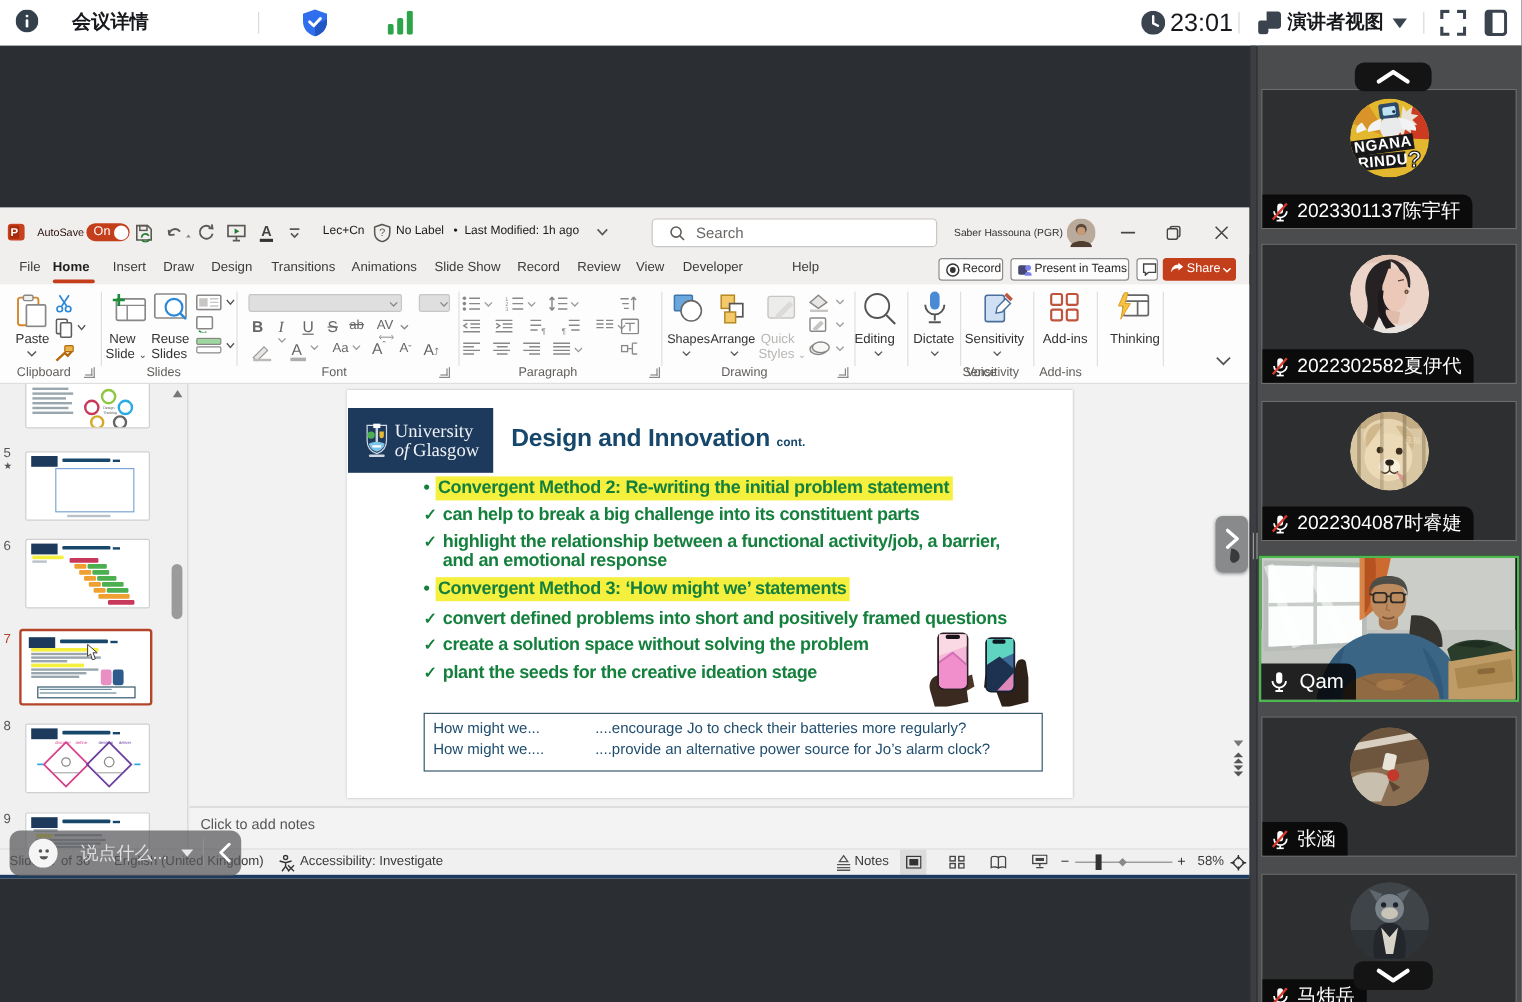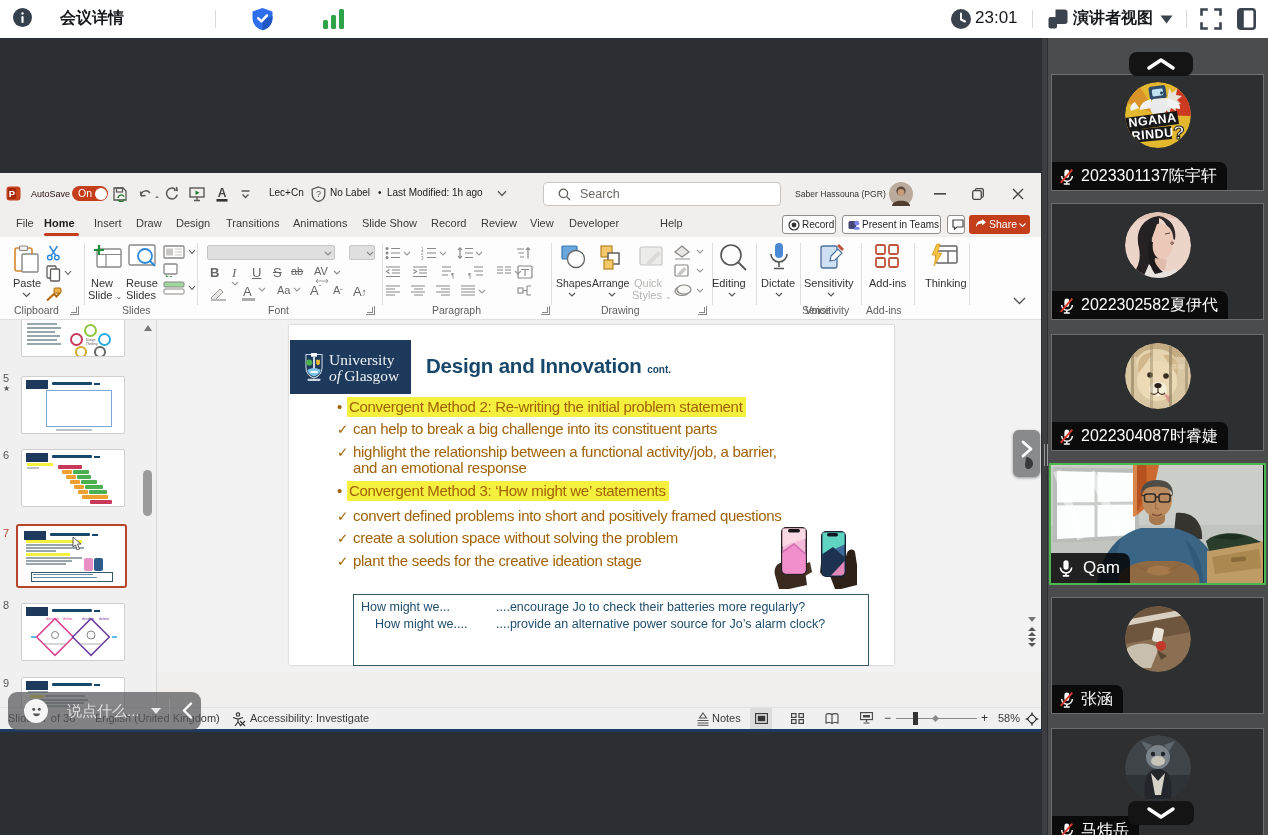--- a/index.html
+++ b/index.html
@@ -31,21 +31,21 @@
 
   
   #slide { position:absolute; left:131px; top:5px; width:605px; height:340px; background:#fff; box-shadow:0 0 2px rgba(0,0,0,.25); }
 
   .thumb { position:absolute; width:104px; height:58px; background:#fff; border:1px solid #cfcfcf; border-radius:2px; overflow:hidden; }
   .tnum { position:absolute; left:3px; font-size:11px; color:#555; }
   .mlogo { position:absolute; left:4px; top:3px; width:22px; height:9px; background:#1d3a5c; }
   .mtitle { position:absolute; left:30px; top:5px; width:40px; height:3px; background:#17486b; border-radius:1px; }
   .mtitle:after { content:""; position:absolute; left:42px; top:1px; width:6px; height:2px; background:#17486b; }
 
-  .sline { position:absolute; left:48px; font-size:15px; letter-spacing:-0.3px; color:#a16207; white-space:nowrap; }
+  .sline { position:absolute; left:64px; font-size:15px; letter-spacing:-0.3px; color:#15803d; white-space:nowrap;font-weight:bold; }
   .sline .bul { margin-right:5px; }
   .sline .chk { margin-right:5px; font-size:13.5px; }
   .sline .hl { background:#f5ef3d; padding:1px 3px 2px 2px; }
 
   
   #sidebar { position:absolute; left:1048px; top:38px; width:220px; height:797px; background:#4a4c4e; overflow:hidden; }
   .tile { position:absolute; left:3px; width:213px; height:117px; background:#2e2f31; border:1px solid #6e6e6e; }
   .nameplate { position:absolute; left:0; bottom:0; background:rgba(5,5,5,.85); color:#fff; font-size:16px;
                display:flex; align-items:center; padding:0 10px 0 6px; height:28px; border-radius:0 8px 0 0; white-space:nowrap; }
   .micoff { width:17px; height:17px; margin-right:6px; flex:none; }
@@ -145,21 +145,21 @@
   <svg class="abs" style="left:323px;top:9px;" width="26" height="20" viewBox="0 0 26 20">
     <rect x="0" y="11" width="5" height="9" rx="1.5" fill="#2ea44a"></rect>
     <rect x="8" y="6" width="5" height="14" rx="1.5" fill="#2ea44a"></rect>
     <rect x="16" y="0" width="5" height="20" rx="1.5" fill="#2ea44a"></rect>
   </svg>
 
   <svg class="abs" style="left:951px;top:9px;" width="20" height="20" viewBox="0 0 20 20">
     <circle cx="10" cy="10" r="10" fill="#3a434e"></circle>
     <path d="M10 4.5 V10.5 L14 12.5" stroke="#fff" stroke-width="2" fill="none" stroke-linecap="round" stroke-linejoin="round"></path>
   </svg>
-  <span class="abs" style="left:975px;top:8px;font-size:17px;color:#16181c;">23:01</span>
+  <span class="abs" style="left:975px;top:8px;font-size:21px;color:#16181c;">23:01</span>
   <div class="abs" style="left:1032px;top:10px;width:1px;height:18px;background:#d9d9d9;"></div>
 
   <svg class="abs" style="left:1048px;top:9px;" width="20" height="20" viewBox="0 0 20 20">
     <path d="M7.5 0.5 H17 C18.3 0.5 19.5 1.7 19.5 3 V12.5 C19.5 13.8 18.3 15 17 15 H7.5 Z" fill="#3a434e"></path>
     <rect x="0.5" y="8" width="8.5" height="11.5" rx="2" fill="#3a434e"></rect>
   </svg>
   <span class="abs" style="left:1073px;top:8px;font-size:16px;font-weight:600;color:#16181c;">演讲者视图</span>
   <svg class="abs" style="left:1160px;top:15px;" width="13" height="9" viewBox="0 0 13 9">
     <path d="M0.5 0.5 H12.5 L6.5 8.5 Z" fill="#3a434e"></path>
   </svg>
@@ -736,35 +736,38 @@
           <path d="M52 40 l8 2 -1 10-8-2 Z" fill="#3a2a1d"></path>
 
           <rect x="52" y="8" width="25" height="46" rx="5" fill="#16202e"></rect>
           <rect x="53.5" y="9.5" width="22" height="43" rx="4" fill="#3d6a96"></rect>
           <path d="M53.5 9.5 h22 v12 l-22 10 Z" fill="#5fd4c0"></path>
           <path d="M53.5 31 L64 24 L75.5 34 V48.5 a4 4 0 0 1-4 4 H57.5 a4 4 0 0 1-4-4 Z" fill="#1d3250"></path>
           <path d="M62 52.5 L75.5 38 V48.5 a4 4 0 0 1-4 4 Z" fill="#e088b8"></path>
           <rect x="58" y="10" width="11" height="3.5" rx="1.7" fill="#0d1521"></rect>
         </svg>
 
-        <div class="abs" style="left:64px;top:269px;width:516px;height:72px;border:1.4px solid #35596b;background:#fff;font-size:12.5px;color:#1f4d6e;">
+        <div class="abs" style="left:64px;top:269px;width:516px;height:49px;border:1.4px solid #35596b;background:#fff;font-size:12.5px;color:#1f4d6e;">
           <span class="abs" style="left:7px;top:5px;">How might we...</span>
           <span class="abs" style="left:142px;top:5px;">....encourage Jo to check their batteries more regularly?</span>
-          <span class="abs" style="left:7px;top:22px;margin-left:14px;">How might we....</span>
+          <span class="abs" style="left:7px;top:22px;">How might we....</span>
           <span class="abs" style="left:142px;top:22px;">....provide an alternative power source for Jo’s alarm clock?</span>
         </div>
       </div>
 
       <svg class="abs" style="left:868px;top:295px;" width="12" height="36" viewBox="0 0 12 36">
         <path d="M2 2 h8 l-4 5z" fill="#777"></path>
         <path d="M6 12 l4 4 h-8z M6 17 l4 4 h-8z" fill="#555"></path>
         <path d="M6 32 l-4-4 h8z M6 27 l-4-4 h8z" fill="#555"></path>
       </svg>
     </div>
   </div>
+  <div id="notesbar">
+      <span style="position:absolute;left:9px;top:7px;">Click to add notes</span>
+    </div>
   <div id="statusbar">
     <span class="abs" style="left:8px;top:4px;">Slide 17 of 36</span>
     <span class="abs" style="left:95px;top:4px;">English (United Kingdom)</span>
     <svg class="abs" style="left:231px;top:3.5px;" width="15" height="15" viewBox="0 0 15 15">
       <circle cx="7" cy="2.6" r="1.7" fill="none" stroke="#333" stroke-width="1.1"></circle>
       <path d="M2 5.5 L7 7 L12 5.5 M7 7 V10 M7 10 L4 14 M7 10 L10 14" stroke="#333" stroke-width="1.2" fill="none"></path>
       <path d="M9 9 l5 5 M14 9 l-5 5" stroke="#333" stroke-width="1.1"></path>
     </svg>
     <span class="abs" style="left:250px;top:4px;font-weight:normal;color:#3b3a39;">Accessibility: Investigate</span>
     <svg class="abs" style="left:696px;top:4px;" width="14" height="14" viewBox="0 0 14 14">

